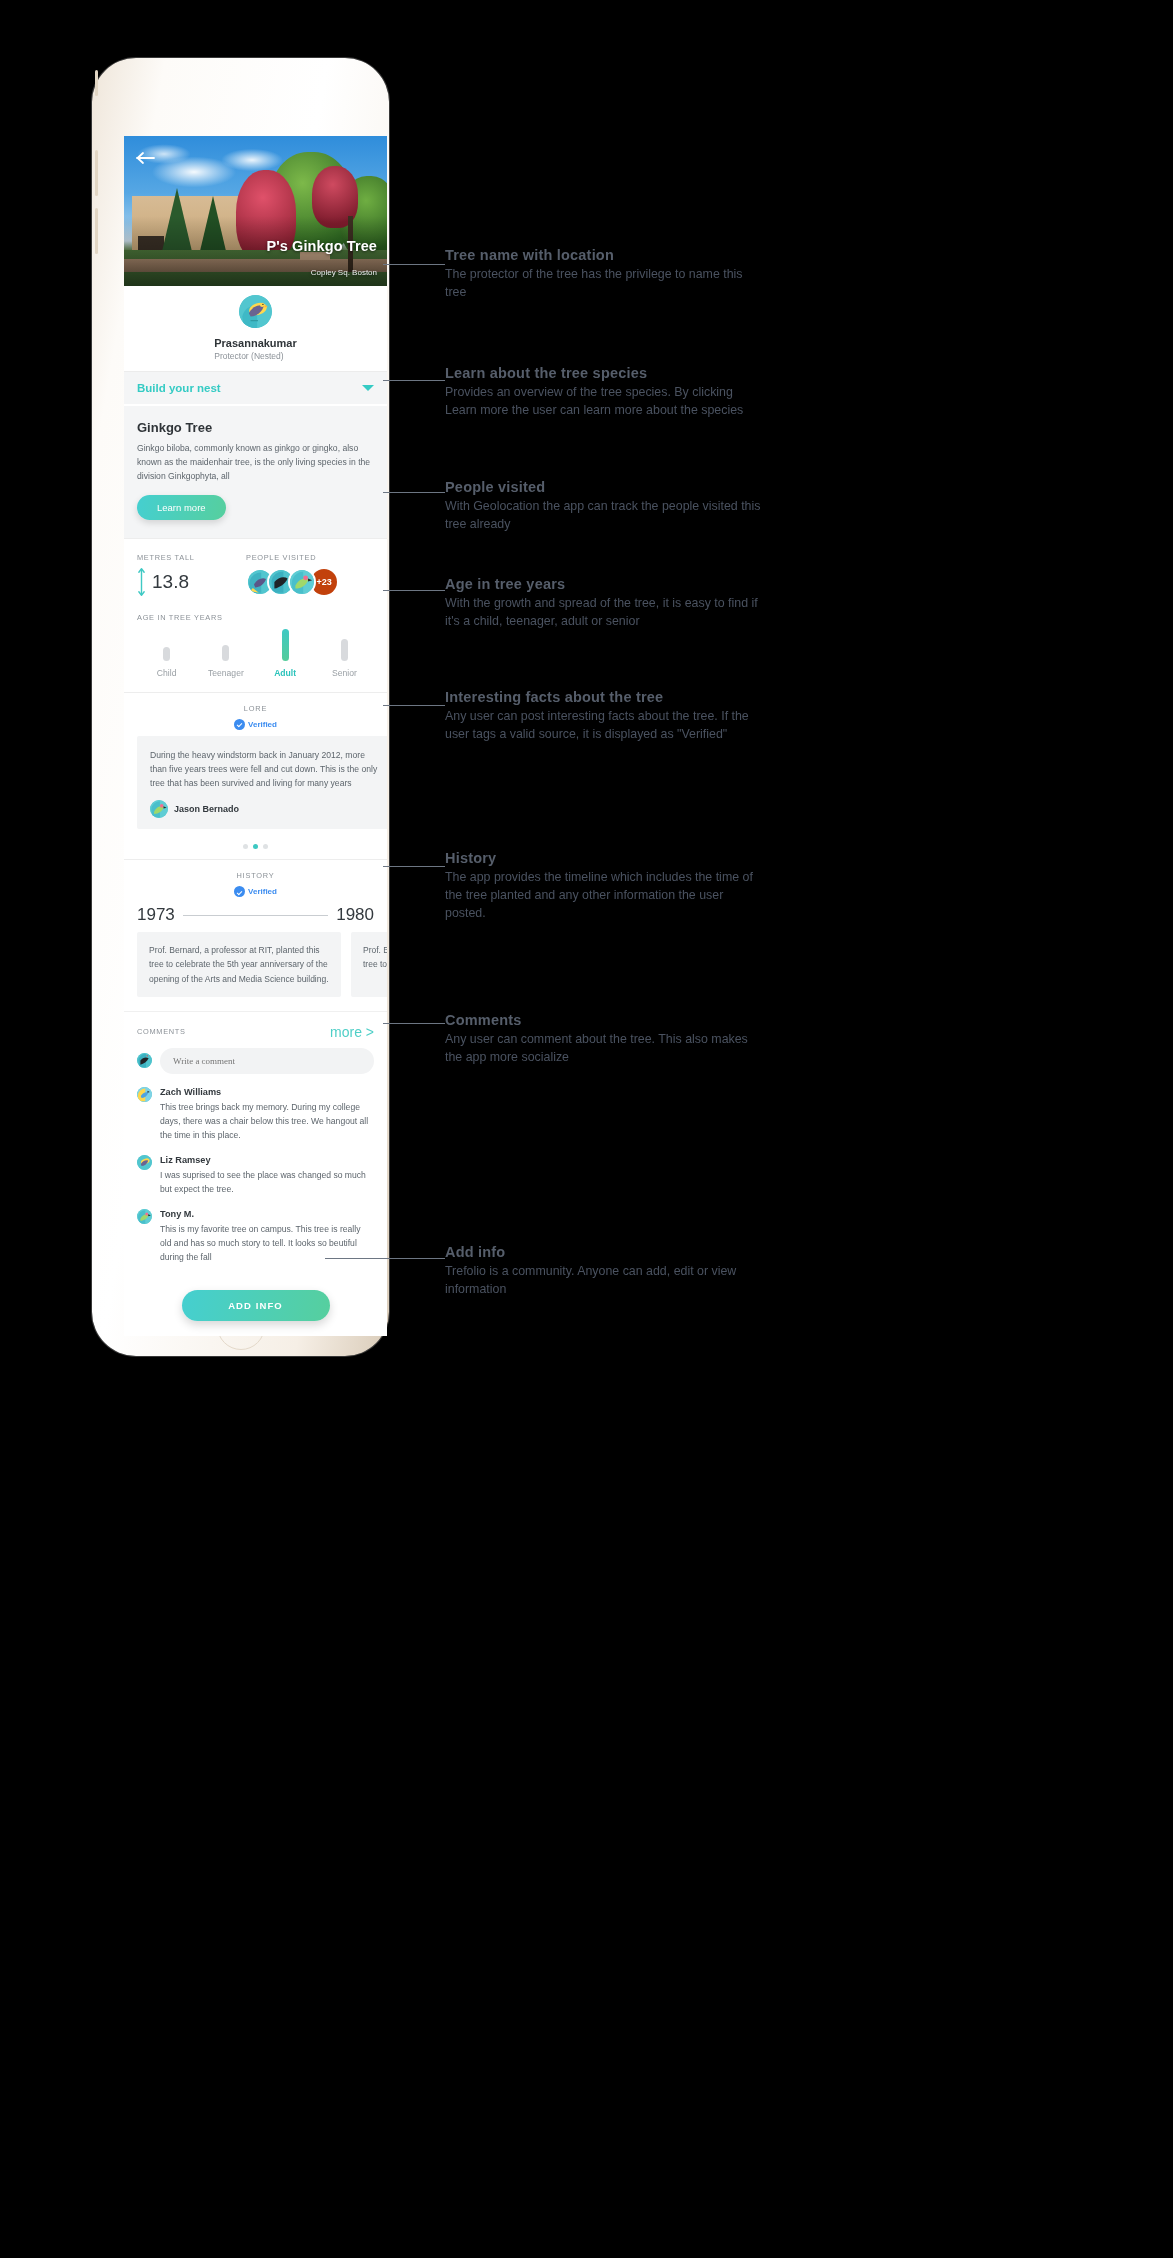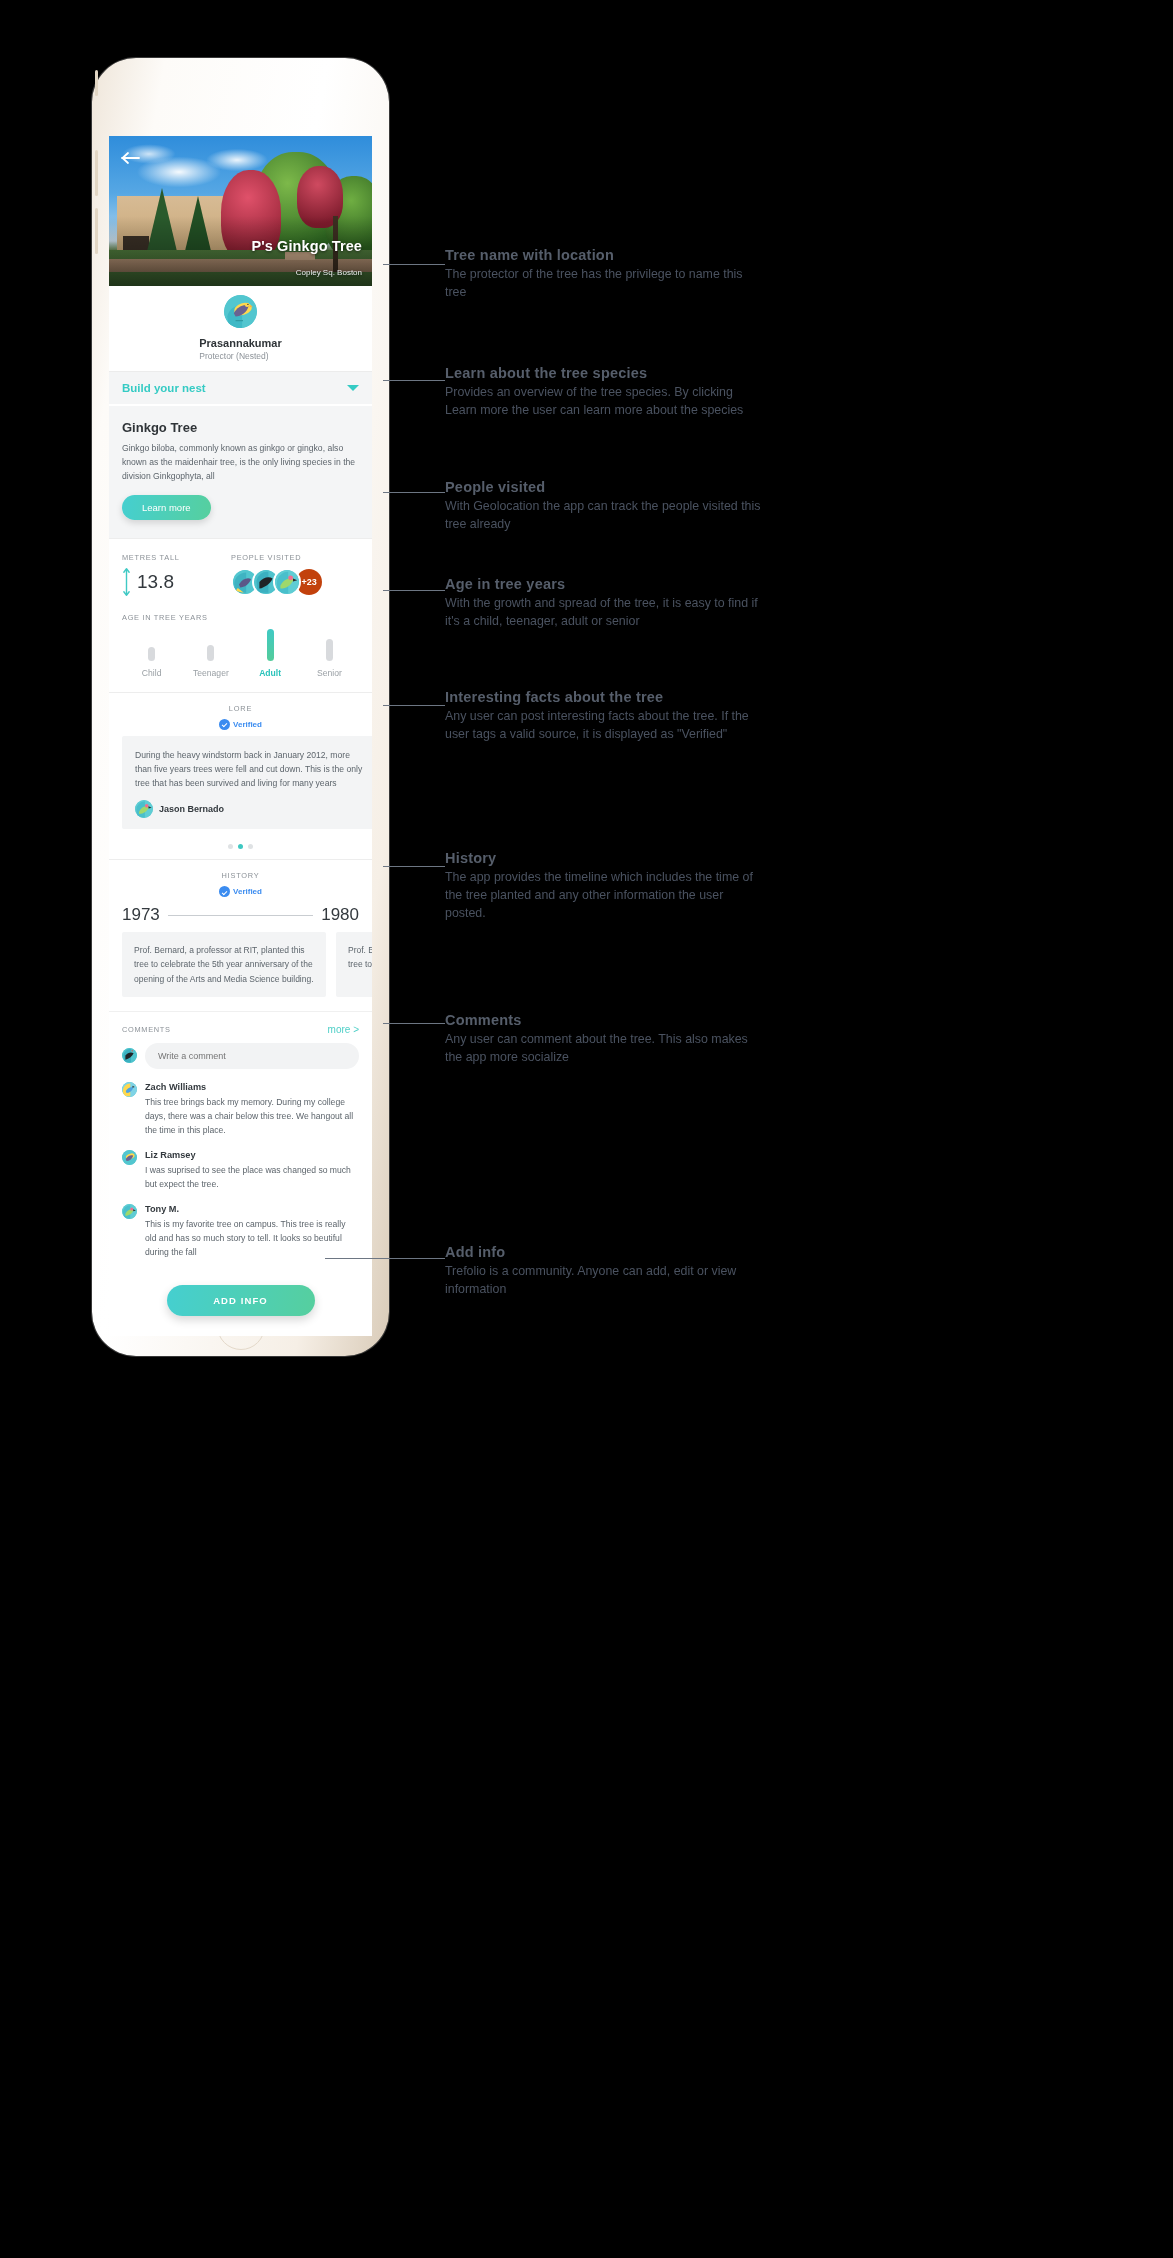--- a/index.html
+++ b/index.html
@@ -15,21 +15,21 @@
          border-radius:2px;background:#e2d6c4;}
   #phone:after{content:"";position:absolute;left:3px;top:92px;width:3px;height:46px;
          border-radius:2px;background:#e2d6c4;}
   .sidebtn2{position:absolute;left:3px;top:150px;width:3px;height:46px;border-radius:2px;background:#e2d6c4;}
   .topbar{position:absolute;left:0;top:0;width:100%;height:78px;}
   .cam{position:absolute;left:88px;top:95px;width:8px;height:8px;border-radius:50%;
        background:#1d2b3a;box-shadow:inset 0 0 2px #000;}
   .spk{position:absolute;left:118px;top:98px;width:62px;height:4px;border-radius:3px;background:#2a2a2a;}
   .dot-top{position:absolute;left:142px;top:79px;width:5px;height:5px;border-radius:50%;background:#2c2c2c;}
 
-  #screen{position:absolute;left:17px;top:78px;width:263px;height:1200px;background:#fff;overflow:hidden;}
+  #screen{position:absolute;left:32px;top:78px;width:263px;height:1200px;background:#fff;overflow:hidden;}
 
   .homebtn{position:absolute;left:50%;transform:translateX(-50%);bottom:6px;
            width:46px;height:46px;border-radius:50%;border:1px solid #e4d9ca;}
 
   
   .hero{position:relative;height:150px;overflow:hidden;}
   .sky{position:absolute;inset:0;background:
         radial-gradient(ellipse 60px 22px at 70px 36px, rgba(255,255,255,.95), rgba(255,255,255,0) 70%),
         radial-gradient(ellipse 44px 16px at 128px 24px, rgba(255,255,255,.9), rgba(255,255,255,0) 70%),
         radial-gradient(ellipse 38px 14px at 40px 18px, rgba(255,255,255,.75), rgba(255,255,255,0) 70%),
@@ -138,24 +138,24 @@
   .years{display:flex;align-items:center;gap:8px;margin:2px 0 7px;}
   .yr{font-size:17px;color:#33393e;}
   .yline{flex:1;height:1px;background:#c9cdd1;}
   .histrow{display:flex;gap:10px;}
   .histcard{background:#f3f4f5;border-radius:2px;padding:11px 12px;flex:none;width:180px;}
   .hist-txt{font-size:8.5px;line-height:1.66;color:#5d656c;}
 
   
   .cmwrap{padding:12px 13px 4px;background:#fff;border-top:1px solid #f0f0f0;}
   .cmhead{display:flex;align-items:center;justify-content:space-between;}
-  .more{color:#4fcfc7;font-size:10px;cursor:pointer;}
+  .more{color:#4fcfc7;font-size:14px;cursor:pointer;}
   .cminput-row{display:flex;align-items:center;gap:8px;margin-top:8px;}
   .cminput{flex:1;background:#f2f3f4;border:none;border-radius:14px;padding:8px 13px;
-           font-size:9px;color:#9aa0a5;font-family:Liberation Sans, sans-serif;outline:none;}
+           font-size:9px;color:#9aa0a5;font-family:Liberation Serif, serif;outline:none;}
   .cmitem{display:flex;gap:8px;margin-top:13px;}
   .cmbody{flex:1;}
   .cmname{font-size:9.2px;font-weight:bold;color:#33393e;}
   .cmtext{font-size:8.6px;line-height:1.64;color:#5d656c;margin-top:3px;}
 
   
   .addwrap{padding:22px 13px 20px;background:#fff;display:flex;justify-content:center;}
   .addbtn{padding:10px 0;width:148px;text-align:center;border-radius:20px;
           background:linear-gradient(100deg,#45cfd0,#56cf9e);color:#fff;font-size:9.5px;
           font-weight:bold;letter-spacing:1.1px;box-shadow:0 4px 10px rgba(0,0,0,.16);cursor:pointer;}

